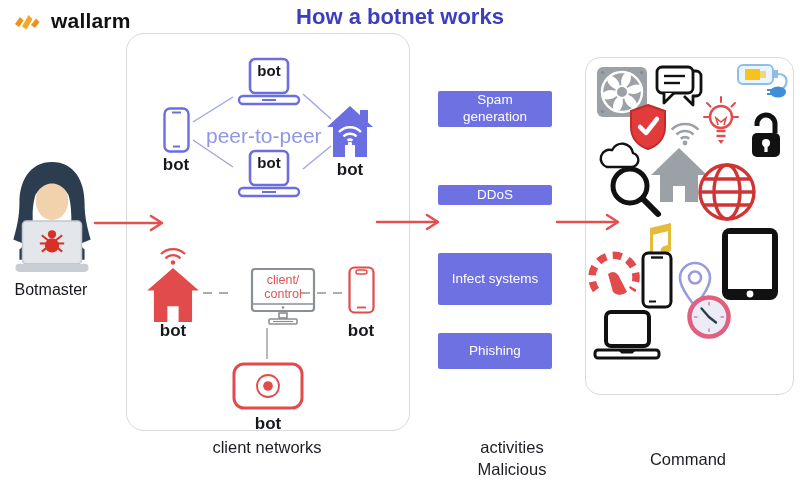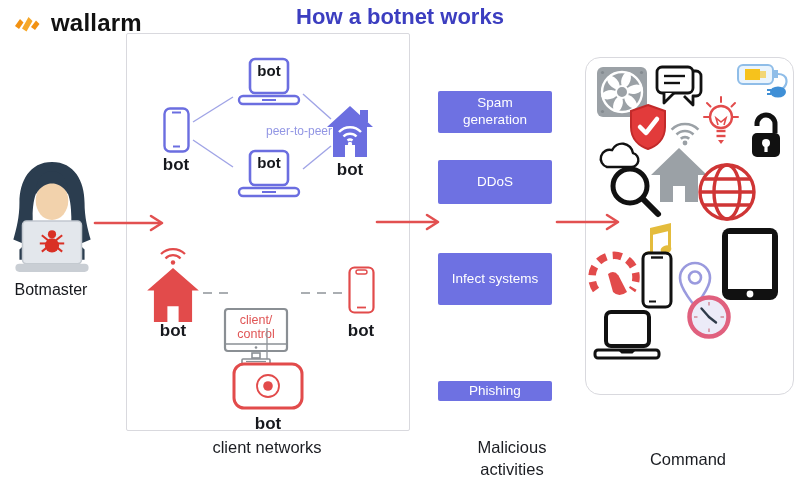--- a/index.html
+++ b/index.html
@@ -5,33 +5,33 @@
   * { margin:0; padding:0; box-sizing:border-box; }
   html,body { width:800px; height:480px; }
   body {
     position:relative; width:800px; height:480px; background:#ffffff;
     font-family:"Liberation Sans", sans-serif; color:#16181d; overflow:hidden;
   }
   .abs { position:absolute; }
 
   
   .logo { left:14px; top:9px; display:flex; align-items:center; gap:7px; }
-  .logo-text { font-size:24px; font-weight:bold; color:#111; letter-spacing:.2px; }
+  .logo-text { font-size:21px; font-weight:bold; color:#111; letter-spacing:.2px; }
   .title { left:0; top:4px; width:800px; text-align:center; font-size:22px; font-weight:bold; color:#3c3ec0; }
 
   
   .botmaster-label { left:0; top:281px; width:102px; text-align:center; font-size:16px; font-weight:400; }
 
   
-  .panel { background:#fff; border:1.5px solid #d9d9de; border-radius:2px; }
+  .panel { background:#fff; border:1.5px solid #d9d9de; border-radius:18px; }
   .cnc-box { left:126px; top:33px; width:284px; height:398px; }
   .targets-box { left:585px; top:57px; width:209px; height:338px; border-radius:15px; }
 
   
-  .p2p-label { left:79px; top:90px; width:126px; text-align:right; font-size:12px; color:#9296e4; }
+  .p2p-label { left:79px; top:90px; width:126px; text-align:left; font-size:21px; color:#9296e4; }
   .bot-label { text-align:center; font-size:17px; font-weight:600; color:#16181d; }
   .screen-bot { position:absolute; left:13px; top:5px; width:40px; text-align:center; font-size:15px; font-weight:bold; color:#16181d; }
   .monitor-text { position:absolute; left:2px; top:6px; width:62px; text-align:center; font-size:12.5px; line-height:1.15; color:#e05555; }
 
   
   .mal-btn { left:438px; width:114px; background:#6e71e2; color:#fff; border-radius:2px;
              display:flex; align-items:center; justify-content:center; text-align:center;
              font-size:13.5px; line-height:1.25; }
   .mal-btn .wrap-narrow { display:block; width:86px; }
 
@@ -128,21 +128,21 @@
       <circle cx="16" cy="17.5" r="2.2" fill="#e24b4b"></circle>
     </svg>
   </div>
   <div class="abs" style="left:20px; top:233px;">
     <svg width="52" height="55" viewBox="0 0 46 49">
       <path d="M23,1 L46,21 L40,21 L40,49 L28,49 L28,35 L18,35 L18,49 L6,49 L6,21 L0,21 Z" fill="#e24b4b"></path>
     </svg>
   </div>
   <div class="abs bot-label" style="left:13px; top:287px; width:66px;">bot</div>
 
-  <div class="abs" style="left:96px; top:233px;margin-top:40px;">
+  <div class="abs" style="left:123px; top:233px;">
     <svg width="66" height="60" viewBox="0 0 66 60">
       <rect x="2" y="2" width="62" height="42" rx="3" fill="#fff" stroke="#8a8f94" stroke-width="2.2"></rect>
       <line x1="2" y1="37" x2="64" y2="37" stroke="#8a8f94" stroke-width="1.4"></line>
       <circle cx="33" cy="40.5" r="1.3" fill="#8a8f94"></circle>
       <rect x="29" y="46" width="8" height="5" fill="#fff" stroke="#8a8f94" stroke-width="1.6"></rect>
       <rect x="19" y="52" width="28" height="5" rx="1" fill="#fff" stroke="#8a8f94" stroke-width="1.6"></rect>
       <line x1="23" y1="54.5" x2="43" y2="54.5" stroke="#8a8f94" stroke-width="1.2"></line>
     </svg>
     <span class="monitor-text">
       <span>client/</span><br>
@@ -162,30 +162,30 @@
   <div class="abs" style="left:105px; top:328px;">
     <svg width="72" height="48" viewBox="0 0 72 48">
       <rect x="2" y="2" width="68" height="44" rx="10" fill="#fff" stroke="#e24b4b" stroke-width="3"></rect>
       <circle cx="36" cy="24" r="11" fill="none" stroke="#e24b4b" stroke-width="1.8"></circle>
       <circle cx="36" cy="24" r="4.8" fill="#e24b4b"></circle>
     </svg>
   </div>
   <div class="abs bot-label" style="left:108px; top:380px; width:66px;">bot</div>
 </div>
 
-<div class="abs mal-btn" style="top:91px; height:42px;">
+<div class="abs mal-btn" style="top:91px; height:36px;">
   <span class="wrap-narrow">Spam generation</span>
 </div>
-<div class="abs mal-btn" style="top:160px; height:44px;">
+<div class="abs mal-btn" style="top:185px; height:20px;">
   <span>DDoS</span>
 </div>
 <div class="abs mal-btn" style="top:253px; height:52px;">
   <span>Infect systems</span>
 </div>
-<div class="abs mal-btn" style="top:333px; height:20px;margin-top:48px;">
+<div class="abs mal-btn" style="top:333px; height:36px;">
   <span>Phishing</span>
 </div>
 
 <div class="abs panel targets-box">
 
   <div class="abs" style="left:10px; top:8px;">
     <svg width="52" height="52" viewBox="0 0 52 52">
       <rect x="1" y="1" width="50" height="50" rx="6" fill="#9ba1a6"></rect>
       <circle cx="6.5" cy="6.5" r="1.6" fill="#848a90"></circle>
         <circle cx="45.5" cy="6.5" r="1.6" fill="#848a90"></circle>
@@ -367,22 +367,22 @@
       <path d="M5,40 h58 a3,3 0 0 1 3,3 v2 a3,3 0 0 1 -3,3 h-58 a3,3 0 0 1 -3,-3 v-2 a3,3 0 0 1 3,-3 Z" fill="#fff" stroke="#111" stroke-width="3"></path>
       <path d="M26,41 h16 l-2.5,2.5 h-11 Z" fill="#111"></path>
     </svg>
   </div>
 </div>
 
 <div class="abs caption" style="left:177px; top:437px; width:180px;">
   <span style="display:block">client networks</span>
 </div>
 <div class="abs caption" style="left:452px; top:437px; width:120px;">
+  <span style="display:block">activities</span>
   <span style="display:block">Malicious</span>
-  <span style="display:block">activities</span>
 </div>
 <div class="abs caption" style="left:638px; top:449px; width:100px;">Command</div>
 
 <svg class="abs" style="left:0; top:0; pointer-events:none; z-index:5;" width="800" height="480" viewBox="0 0 800 480">
 
   <g stroke="#a0a4e6" stroke-width="1.4">
     <line x1="193" y1="122" x2="233" y2="97"></line>
     <line x1="193" y1="140" x2="233" y2="167"></line>
     <line x1="303" y1="94" x2="331" y2="119"></line>
     <line x1="303" y1="169" x2="331" y2="146"></line>

